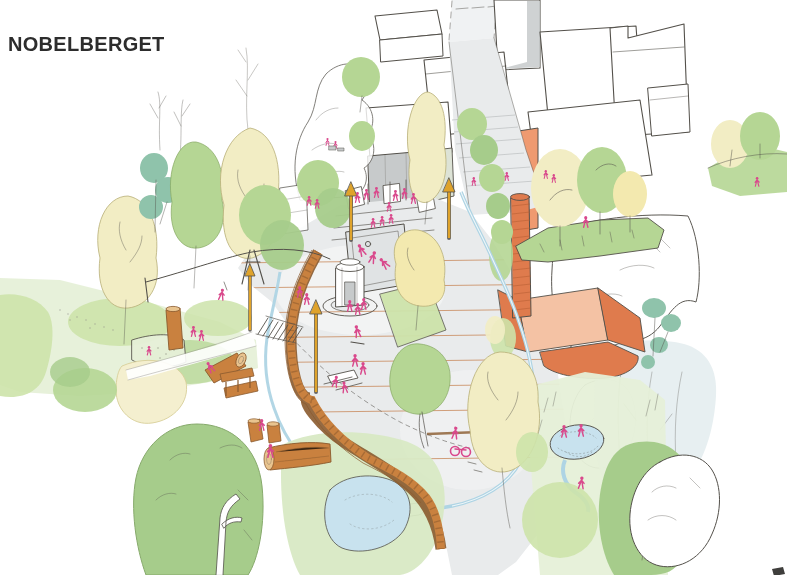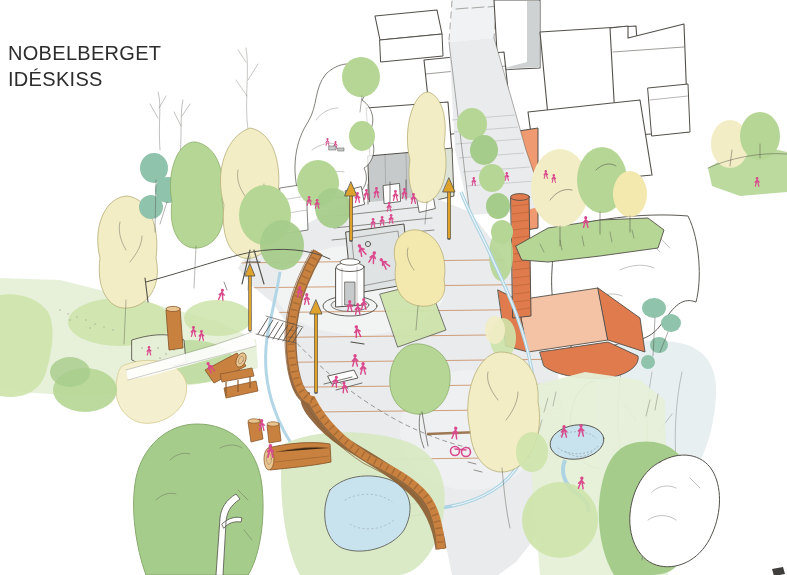--- a/index.html
+++ b/index.html
@@ -1,20 +1,20 @@
 <!DOCTYPE html>
 <html style="--c-title: #2d2d2d; --c-ink: #53504a; --c-inkSoft: #8b8a84; --c-figurePink: #d9498c; --c-lampYellow: #dfa32b; --c-woodOrange: #c9813f; --c-woodDark: #8a5a2e; --c-woodCut: #e9c48f; --c-brick: #df7b4d; --c-brickSoft: #ef9a70; --c-brickLight: #f4c2a4; --c-grayFacade: #c7cacb; --c-sageFacade: #dde3d6; --c-roadGray: #e9ebec; --c-roadSunken: #e0e3e4; --c-paveLine: #c98a5d; --c-stepLine: #c2c5c6; --c-treeYellow: #f2edc4; --c-treeYellowDeep: #f3e9af; --c-treeGreen: #b5d694; --c-treeGreenLight: #cde3aa; --c-treeGreenDark: #a6cc8b; --c-treeTeal: #8fc3ab; --c-grass: #d8e9c4; --c-grassPale: #e6f0d8; --c-pondBlue: #c8e2ee; --c-streamBlue: #aed4e4; --c-blueGrayWash: #e3ecef; --c-sand: #f4efcf; --c-mark: #3f3e3c;"><head>
 <meta charset="utf-8">
 <style>
   html,body{margin:0;padding:0;background:#fff;}
   #stage{position:relative;width:787px;height:575px;background:#fff;overflow:hidden;
          font-family:"Liberation Sans",sans-serif;}
   #stage svg{position:absolute;left:0;top:0;}
-  #title-block{position:absolute;left:8px;top:40px;z-index:5;
-    font-weight:normal;font-size:20px;line-height:26px;letter-spacing:0.3px;
+  #title-block{position:absolute;left:8px;top:31px;z-index:5;
+    font-weight:bold;font-size:20px;line-height:26px;letter-spacing:0.3px;
     color:var(--c-title,#2d2d2d);}
   
   .ink{stroke:var(--c-ink,#53504a);fill:none;stroke-linecap:round;stroke-linejoin:round;}
   .soft{stroke:var(--c-inkSoft,#8b8a84);fill:none;stroke-linecap:round;}
   
   .fw{fill:#ffffff;}
   .f-road{fill:var(--c-roadGray,#e9ebec);}
   .f-pit{fill:var(--c-roadSunken,#e0e3e4);}
   .f-grayF{fill:var(--c-grayFacade,#c7cacb);}
   .f-sage{fill:var(--c-sageFacade,#dde3d6);}
@@ -465,15 +465,14 @@
       <use href="#fig" transform="translate(560,425) scale(0.81)"></use>
       <use href="#fig" transform="translate(577,424) scale(0.81)"></use>
       <use href="#fig" transform="translate(578,476) rotate(6) scale(0.81)"></use>
     </g>
 
     <polygon class="f-mark" points="772,569 783,567 785,574 774,576"></polygon>
   </svg>
 
   <div id="title-block">
     <div>NOBELBERGET</div>
-    <div>IDÉSKISS</div>
   </div>
 </div>
 
 </body></html>

